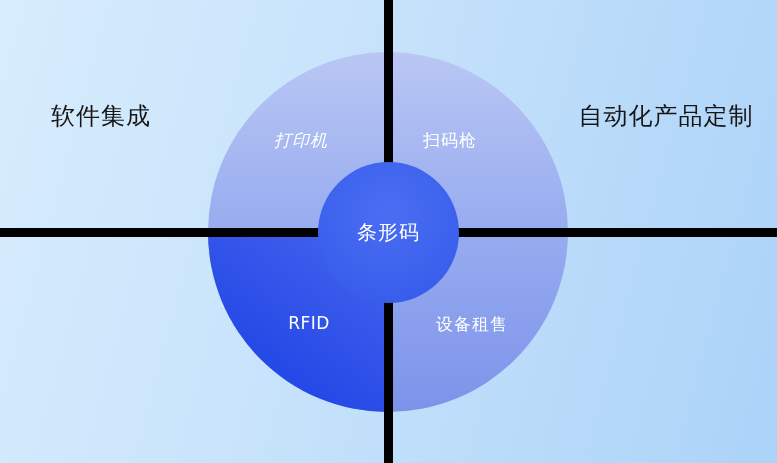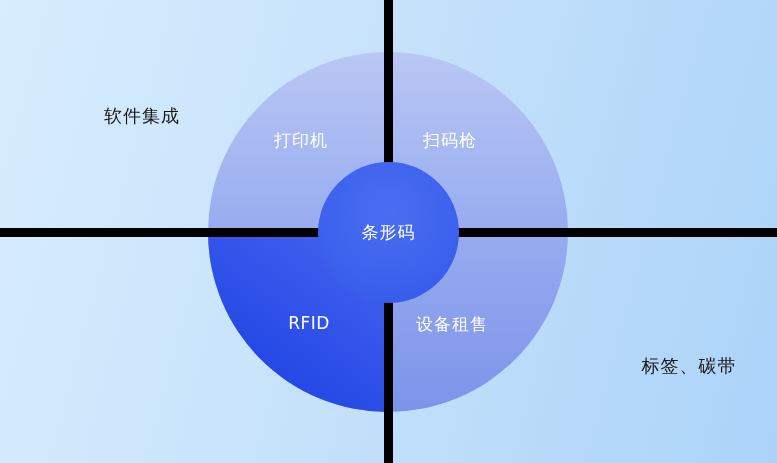--- a/index.html
+++ b/index.html
@@ -59,46 +59,45 @@
     width: 141px;
     height: 141px;
     border-radius: 50%;
     background: radial-gradient(circle at 50% 35%, #4a6ef2 0%, #3a5fec 70%, #3558e9 100%);
     display: flex;
     align-items: center;
     justify-content: center;
   }
   .center-label {
     color: #ffffff;
-    font-size: 17px;
+    font-size: 20px;
     letter-spacing: 1px;
     font-weight: 500;
   }
   
   .qlabel {
     position: absolute;
     transform: translate(-50%, -50%);
     color: #ffffff;
     font-size: 17px;
     letter-spacing: 1px;
     white-space: nowrap;
   }
-  .q-tl { left: 301px; top: 140px; }
+  .q-tl { left: 301px; top: 140px; font-style: italic; }
   .q-tr { left: 450px; top: 140px; text-align: right; }
   .q-bl { left: 309px; top: 323px; letter-spacing: 0.5px; }
-  .q-br { left: 452px; top: 324px; }
+  .q-br { left: 472px; top: 324px; }
   
   .clabel {
     position: absolute;
     transform: translate(-50%, -50%);
     color: #161616;
-    font-size: 18px;
+    font-size: 24px;
     letter-spacing: 1px;
     white-space: nowrap;
-    margin-left: 41px;
   }
   .c-tl { left: 101px; top: 116px; }
   .c-tr { left: 666px; top: 116px; }
   .c-bl { left: 101px; top: 366px; }
   .c-br { left: 648px; top: 366px; }
 </style>
 </head>
 <body>
 
 <div class="stage">
@@ -113,15 +112,15 @@
   <div class="center-circle">
     <span class="center-label">条形码</span>
   </div>
 
   <div class="qlabel q-tl">打印机</div>
   <div class="qlabel q-tr">扫码枪</div>
   <div class="qlabel q-bl">RFID</div>
   <div class="qlabel q-br">设备租售</div>
 
   <div class="clabel c-tl">软件集成</div>
-  <div class="clabel c-br">标签、碳带</div>
+  <div class="clabel c-tr">自动化产品定制</div>
 
 </div>
 
 </body></html>

